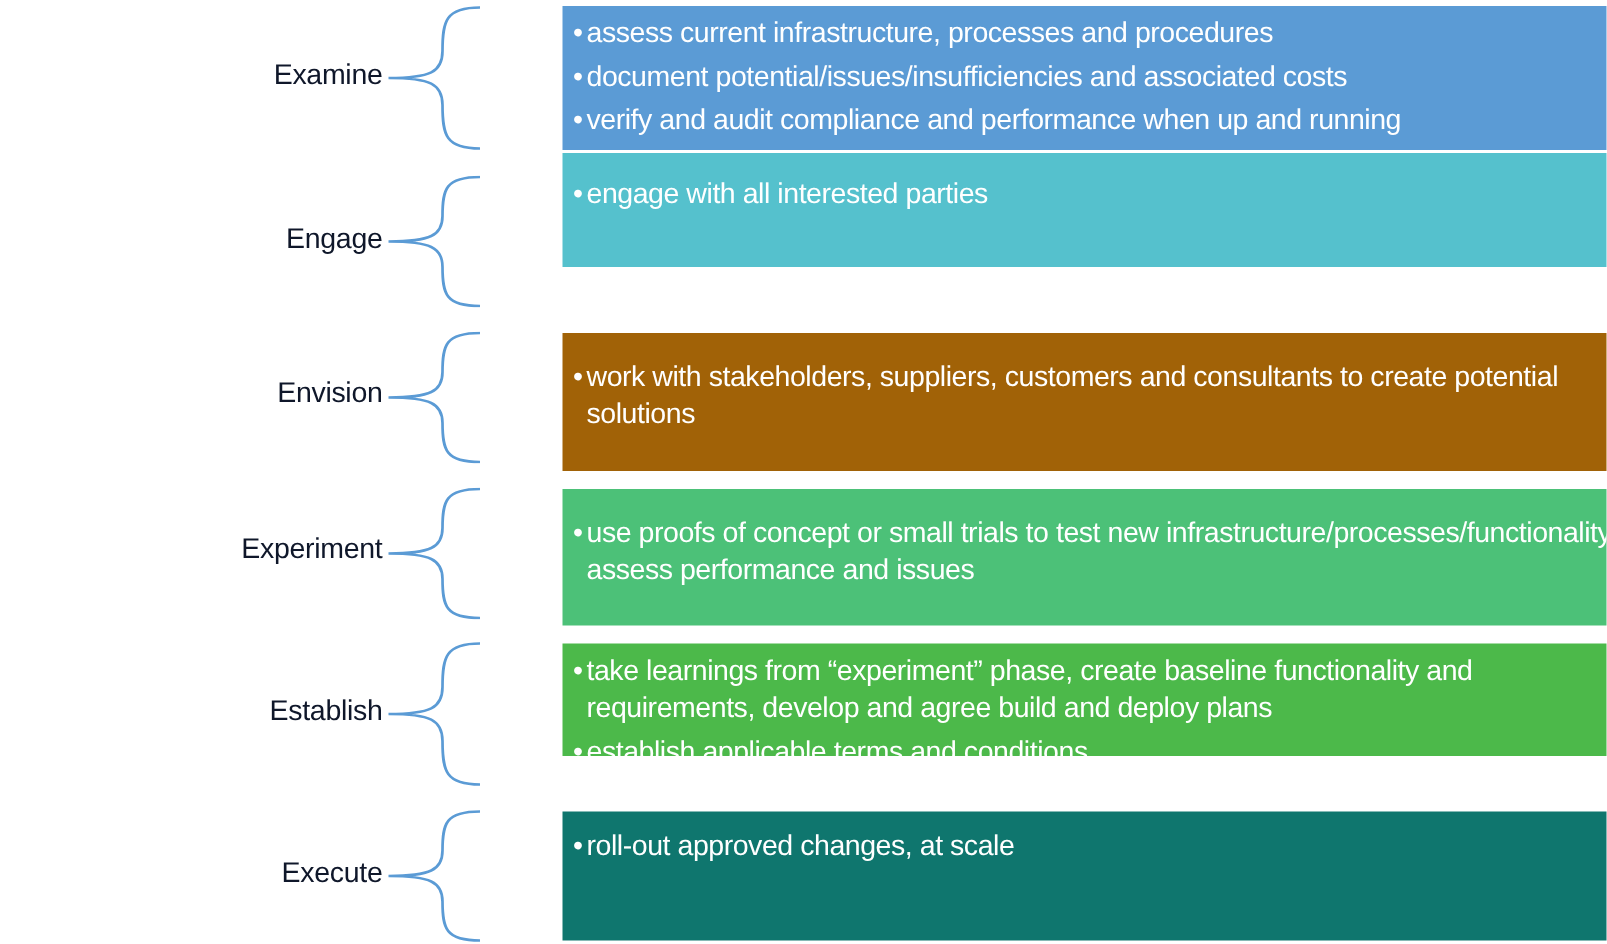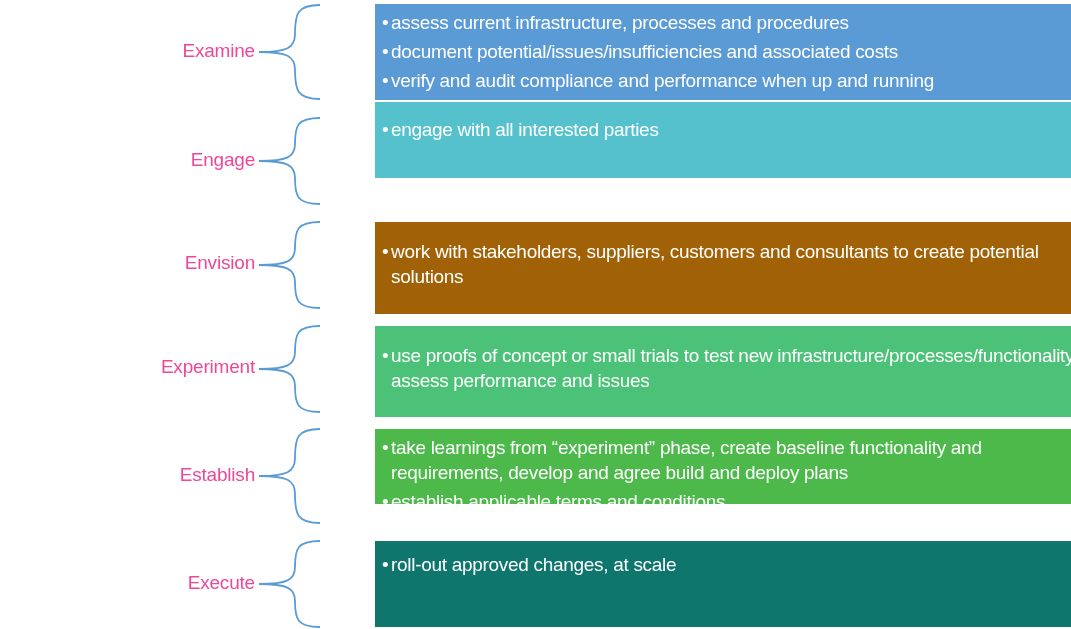--- a/index.html
+++ b/index.html
@@ -1,19 +1,19 @@
 <!DOCTYPE html>
 <html><head>
   <meta charset="utf-8">
   <style>
     html, body { margin: 0; padding: 0; background: #ffffff; }
     body { width: 1071px; height: 629px; position: relative; overflow: hidden;
            font-family: "Liberation Sans", "DejaVu Sans", sans-serif; }
     .stage { position: absolute; left: 0; top: 0; width: 1071px; height: 629px; }
-    .label { position: absolute; font-size: 19px; color: #ec4899; text-align: right; width: 120px; left: 135px;
+    .label { position: absolute; font-size: 19px; color: #0f172a; text-align: right; width: 120px; left: 135px;
              letter-spacing: -0.2px; }
     .brace { position: absolute; left: 255px; width: 70px; }
     .box { position: absolute; left: 343px; width: 726px; box-sizing: border-box;
            padding: 6px 8px 6px 7px; color: #ffffff; font-size: 19px; line-height: 25px; letter-spacing: -0.3px; margin-left: 32px; }
     .box ul { list-style: none; margin: 0; padding: 0; }
     .box li { position: relative; padding-left: 9px; margin-bottom: 4px; }
     .box li::before { content: "\2022"; position: absolute; left: 0; top: 0; }
   </style>
 </head>
 <body>

